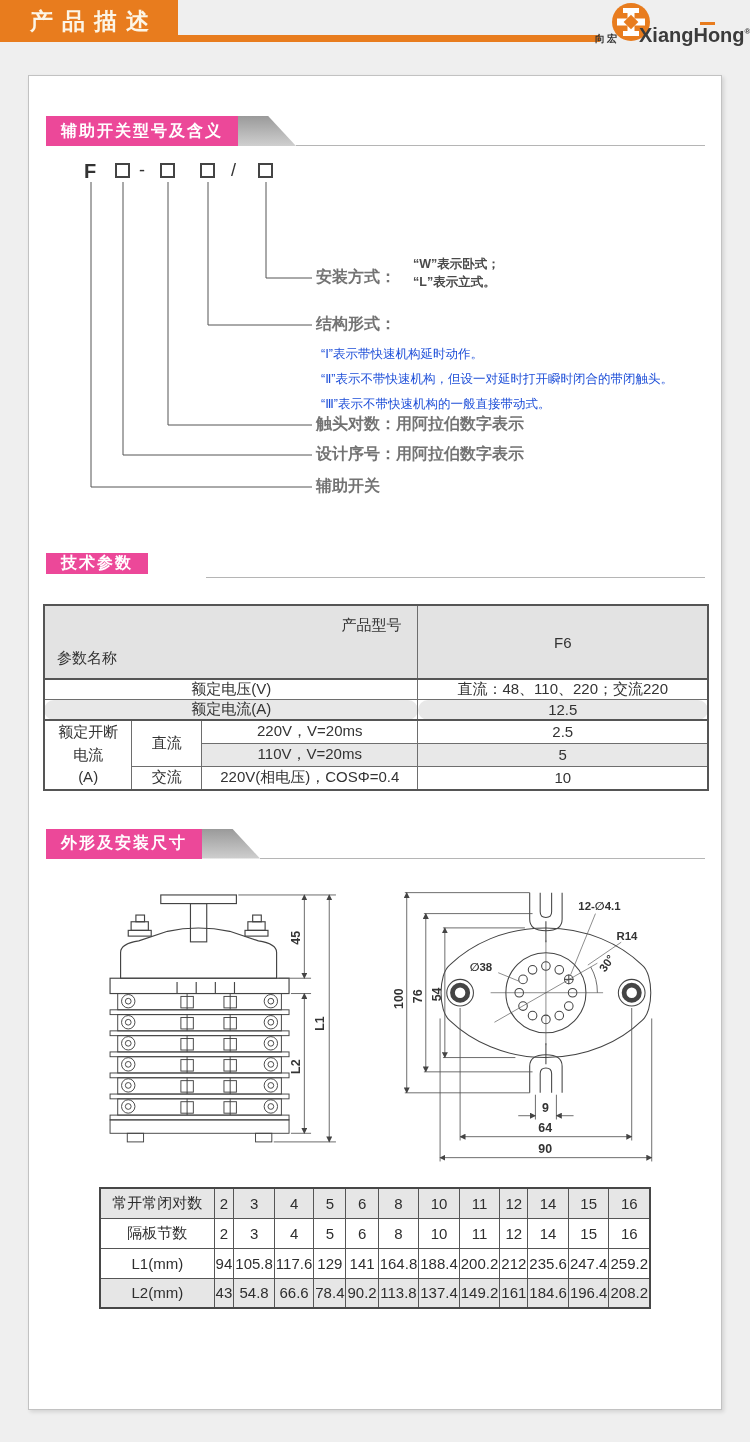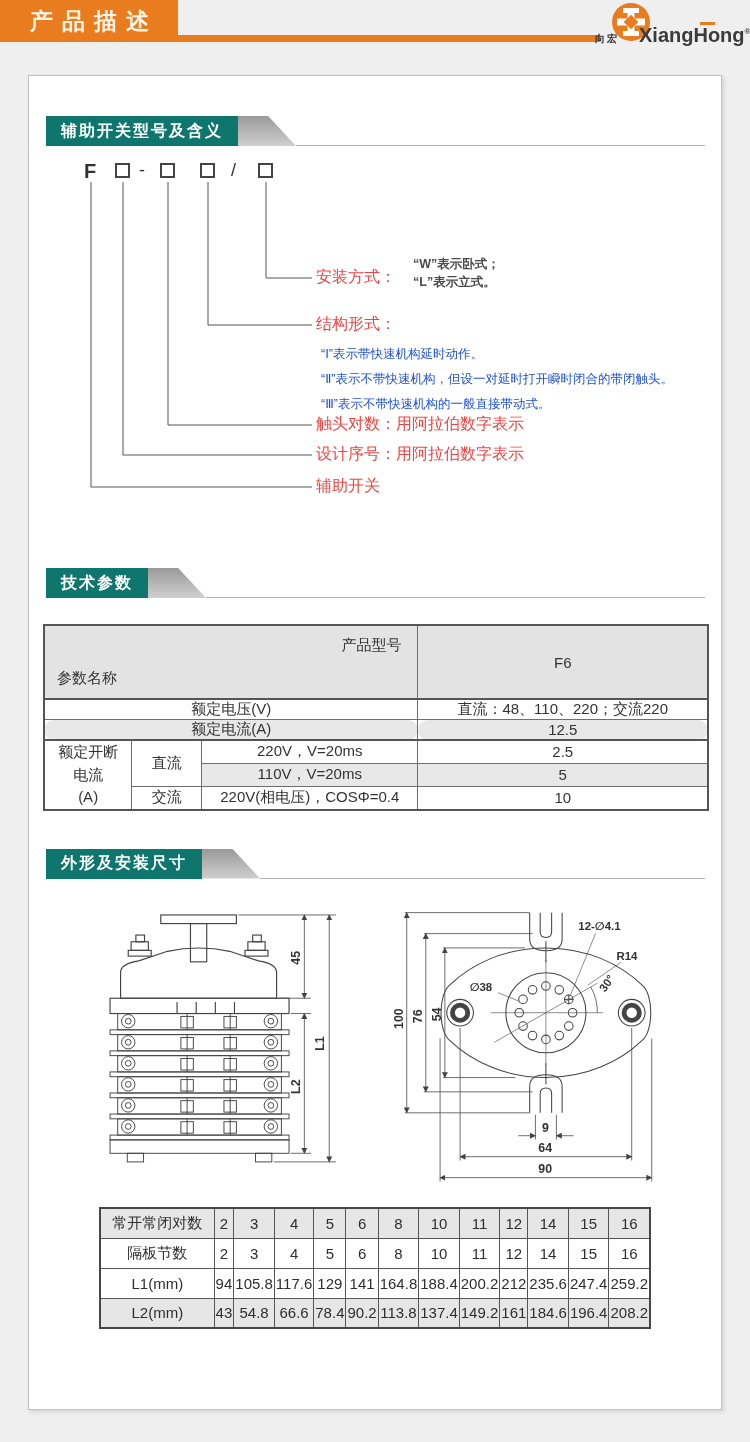--- a/index.html
+++ b/index.html
@@ -25,35 +25,35 @@
 
   
   .panel {
     position:relative; width:694px; margin:28px auto 0; background:#fff;
     border:1px solid #c2c2c2; box-shadow:2px 2px 4px rgba(0,0,0,.12);
     padding-bottom:16px; height:1335px;
   }
   
   .sec-head { display:flex; align-items:stretch; height:30px; margin:0 16px 0 17px; }
   .sec-bar {
-    background:#0f766e; color:#fff; font-size:16px; font-weight:bold;
+    background:#ec4899; color:#fff; font-size:16px; font-weight:bold;
     letter-spacing:2px; display:flex; align-items:center; padding:0 15px; white-space:nowrap;
   }
   .sec-chev { width:58px; background:linear-gradient(to bottom,#9a9a9a,#cfcfcf);
     clip-path:polygon(0 0,52% 0,100% 100%,0 100%); }
   .sec-rule { flex:1; align-self:flex-end; height:1px; background:#b5b5b5; }
-  .mt40 { margin-top:40px; } .mt38 { margin-top:58px; } .mt46 { margin-top:38px; }
+  .mt40 { margin-top:40px; } .mt38 { margin-top:38px;align-items:center; } .mt46 { margin-top:38px; }
 
   
   .diagram { position:relative; height:350px; margin-top:14px; }
   .code-f { position:absolute; left:55px; top:0; font-size:20px; font-weight:600; color:#333; }
   .code-box { position:absolute; top:3px; width:15px; height:15px; border:2px solid #444; }
   .code-sym { position:absolute; top:0; font-size:18px; color:#333; }
   .diag-lines { position:absolute; left:0; top:0; pointer-events:none; }
-  .lbl { position:absolute; color:#ef4444; font-size:16px; white-space:nowrap; }
+  .lbl { position:absolute; color:#737373; font-size:16px; white-space:nowrap;font-weight:bold; }
   .lbl-sm { position:absolute; color:#4a4a4a; font-size:12.5px; font-weight:600; white-space:nowrap; }
   .lbl-item { position:absolute; color:#1d4ed8; font-size:12.5px; white-space:nowrap; }
 
   
   table { border-collapse:collapse; }
   .tech-table { width:666px; margin:26px 0 0 14px; border:2px solid #555; }
   .tech-table td { border:1px solid #6e6e6e; font-size:15px; text-align:center; color:#333; padding:0 4px; }
   .tech-table .hdr td { border-bottom:2px solid #555; background:#e3e3e3; }
   .diag-cell { position:relative; height:74px;
     background-color:#e3e3e3;

